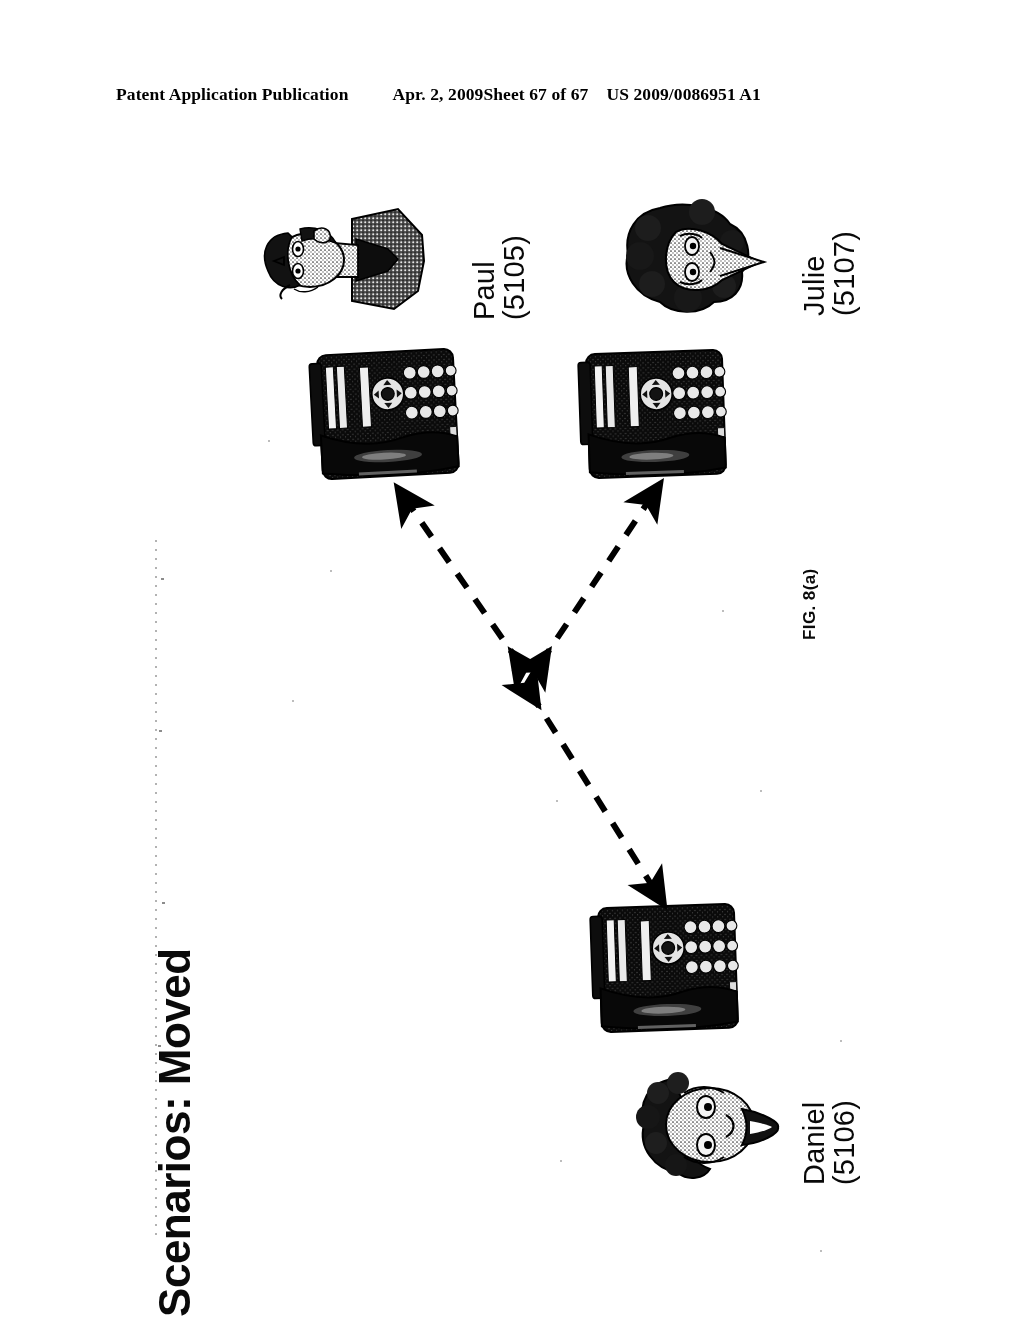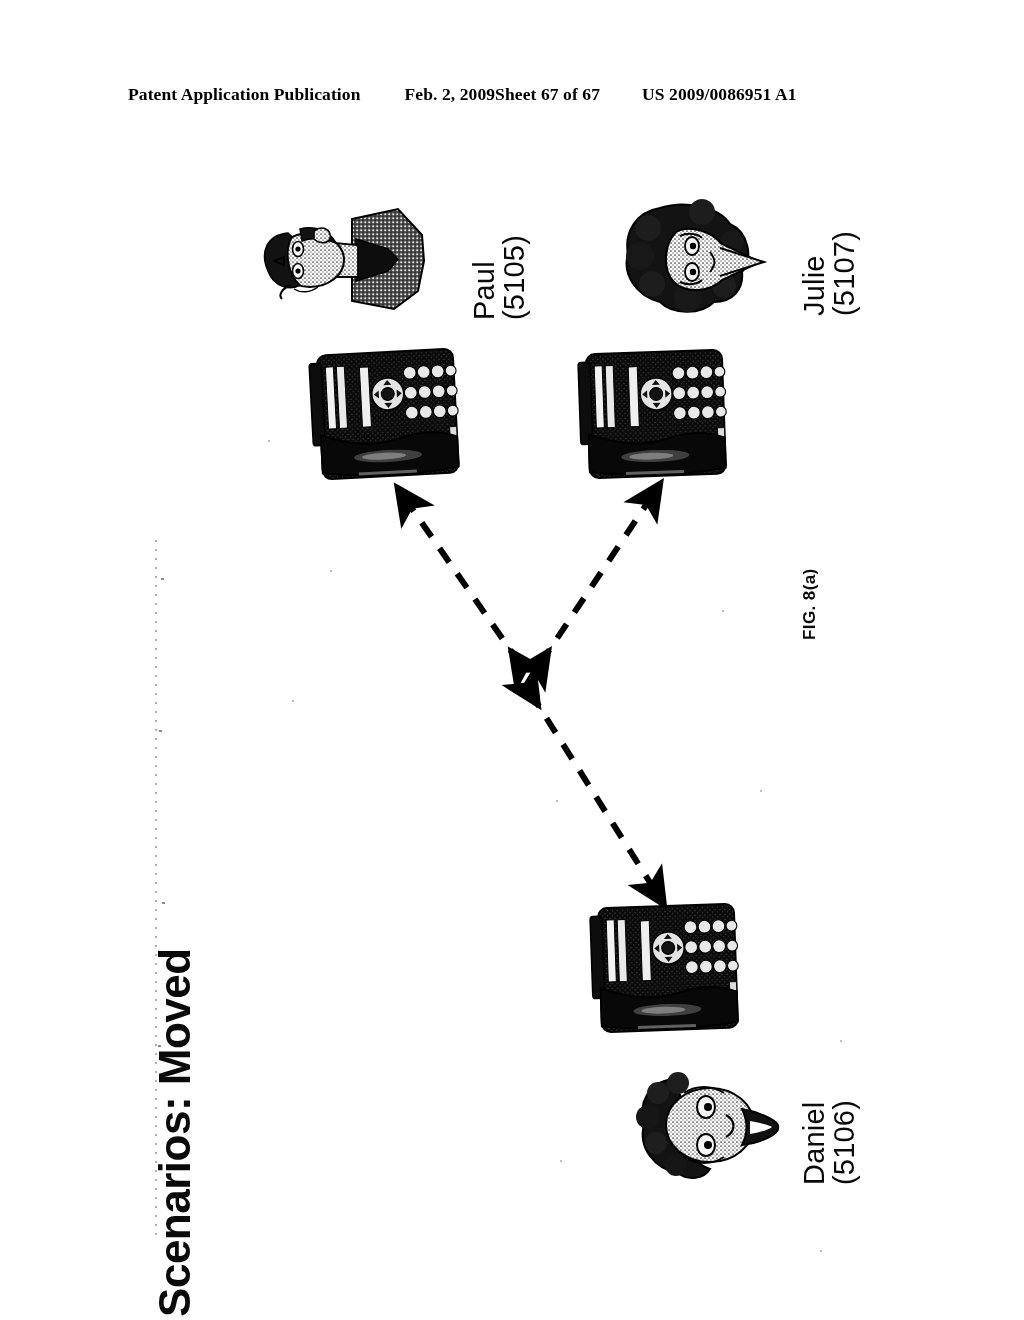--- a/index.html
+++ b/index.html
@@ -13,35 +13,35 @@
     position: relative;
     overflow: hidden;
     font-family: "Liberation Sans", sans-serif;
     color: #000000;
   }
 
   
   .pub-header {
     position: absolute;
     top: 84px;
-    left: 128px;
+    left: 116px;
     width: 768px;
     height: 26px;
     display: flex;
     align-items: baseline;
     font-family: "Liberation Serif", "DejaVu Serif", serif;
     font-weight: bold;
     font-size: 17.5px;
     letter-spacing: 0.1px;
     white-space: nowrap;
   }
   .pub-header .h-title { }
   .pub-header .h-date   { margin-left: 44px; }
   .pub-header .h-sheet  { }
-  .pub-header .h-number { margin-left: 42px; }
+  .pub-header .h-number { margin-left: 18px; }
 
   
   .figure-area {
     position: absolute;
     top: 140px;
     left: 0;
     width: 1024px;
     height: 1180px;
   }
 
@@ -143,21 +143,21 @@
     height: 2px;
     background: rgba(0,0,0,0.35);
     border-radius: 50%;
   }
 </style>
 </head>
 <body>
 
 <div class="pub-header">
   <span class="h-title">Patent Application Publication</span>
-  <span class="h-date">Feb. 2, 2009</span>
+  <span class="h-date">Apr. 2, 2009</span>
   <span class="h-sheet">Sheet 67 of 67</span>
   <span class="h-number">US 2009/0086951 A1</span>
 </div>
 
 <div class="figure-area">
 
   <div class="title-guideline"></div>
   <div class="title-speck" style="left:161px; top:438px;"></div>
   <div class="title-speck" style="left:159px; top:590px;"></div>
   <div class="title-speck" style="left:162px; top:762px;"></div>

